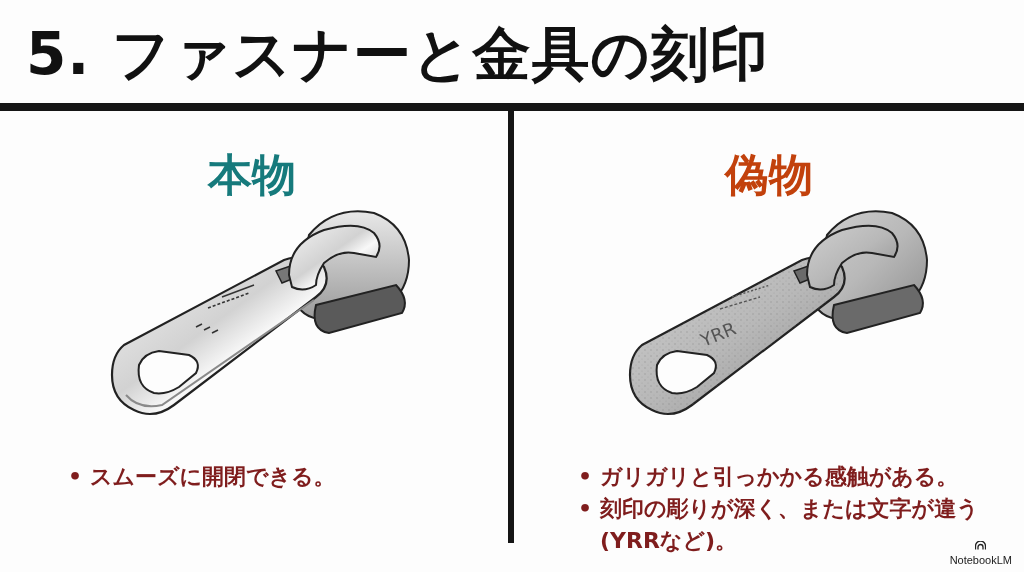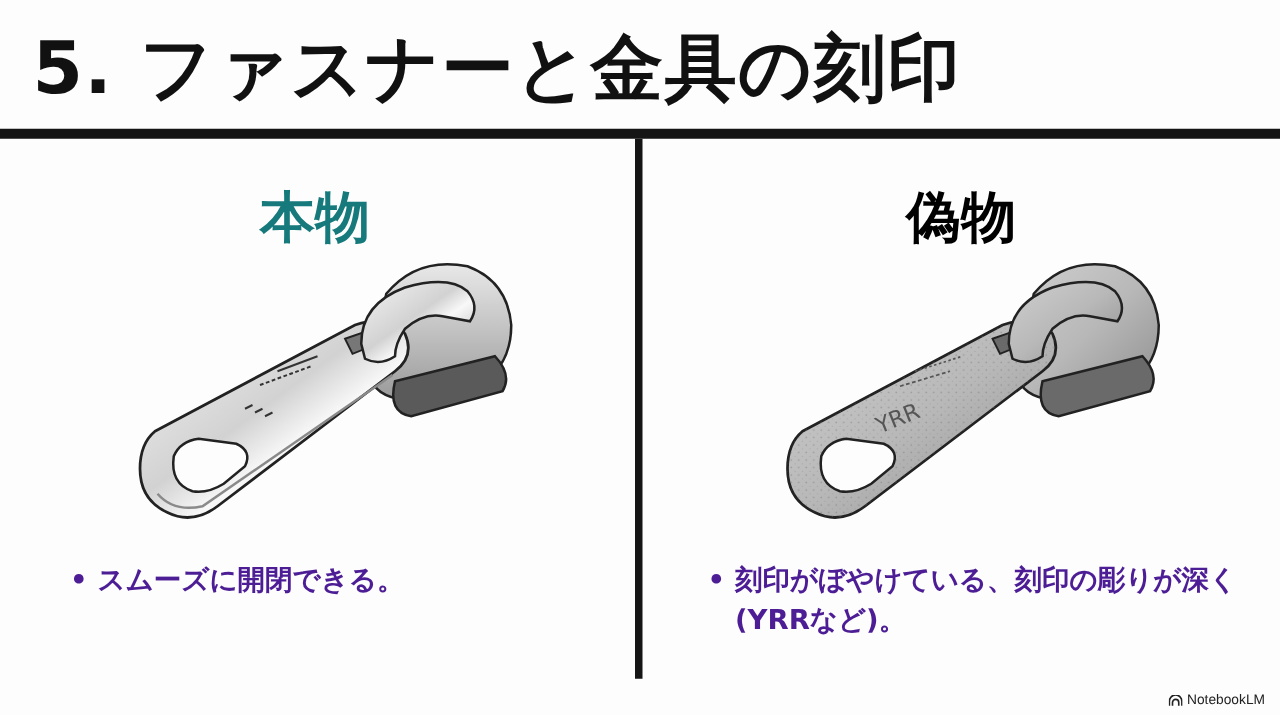--- a/index.html
+++ b/index.html
@@ -16,32 +16,32 @@
   .hbar { position:absolute; left:0; top:103px; width:1024px; height:8px; background:#151515; }
   .vbar { position:absolute; left:508px; top:111px; width:6px; height:432px; background:#151515; }
   .col { position:absolute; top:125px; width:508px; height:440px; }
   .col.left { left:0; }
   .col.right { left:514px; width:510px; }
   .col-heading {
     position:absolute; top:22px; left:0; right:0; text-align:center;
     font-size:44px; font-weight:bold; line-height:56px;
   }
   .left .col-heading { color:#167a7c; left:0; width:508px; transform:translateX(-2px); }
-  .right .col-heading { color:#000000; }
+  .right .col-heading { color:#c2410c; }
   .zip { position:absolute; top:80px; }
   .left .zip { left:84px; }
   .right .zip { left:88px; }
-  .bullets { position:absolute; list-style:none; margin:4px; padding:0; font-size:22px; font-weight:bold; line-height:32px; color:#4c1d95; }
+  .bullets { position:absolute; list-style:none; margin:16px; padding:0; font-size:22px; font-weight:bold; line-height:32px; color:#7f1d1d; }
   .left .bullets { left:52px; top:320px; }
   .right .bullets { left:48px; top:320px; width:440px; }
   .bullets li { position:relative; padding-left:22px; }
   .bullets li::before { content:"•"; position:absolute; left:0; top:0; }
   .badge {
     position:absolute; right:12px; bottom:6px; font-size:11px; color:#222;
-    display:flex; align-items:center; gap:4px; font-family:"Liberation Sans", sans-serif;
+    display:flex; align-items:center; gap:4px; font-family:"Liberation Sans", sans-serif;flex-direction:column;
   }
 </style>
 </head>
 <body>
 
 <h1 class="title">5. ファスナーと金具の刻印</h1>
 <div class="hbar"></div>
 <div class="vbar"></div>
 
 <section class="col left">
@@ -108,21 +108,22 @@
       <path d="M192 66 L215 58 Q222 62 218 70 L198 78 Z" fill="#6a6a6a" stroke="#222" stroke-width="1.5"></path>
       <path d="M205 70 Q205 38 240 25 Q275 15 290 28 Q300 40 292 52 L270 48 Q255 45 240 58 Q232 70 232 80 Q220 88 208 82 Z" fill="url(#fDull)" stroke="#222" stroke-width="2"></path>
       <g stroke="#555" stroke-width="1.4" fill="none">
         <path d="M130 92 L168 80" stroke-dasharray="2 2"></path>
         <path d="M118 104 L158 92" stroke-dasharray="3 2"></path>
       </g>
       <text x="98" y="138" font-size="18" fill="#555" font-family="DejaVu Sans, sans-serif" transform="rotate(-22 110 130)">YRR</text>
     </svg>
   </div>
   <ul class="bullets">
-    <li>刻印がぼやけている、刻印の彫りが深く (YRRなど)。</li>
+    <li>ガリガリと引っかかる感触がある。</li>
+    <li>刻印の彫りが深く、または文字が違う (YRRなど)。</li>
   </ul>
 </section>
 
 <div class="badge">
   <svg width="11" height="9" viewBox="0 0 11 9">
     <path d="M0.5 8.5 V5 A5 5 0 0 1 10.5 5 V8.5" fill="none" stroke="#222" stroke-width="1.3"></path>
     <path d="M3 8.5 V6 A2.5 2.5 0 0 1 8 6 V8.5" fill="none" stroke="#222" stroke-width="1.3"></path>
   </svg>
   <span>NotebookLM</span>
 </div>

